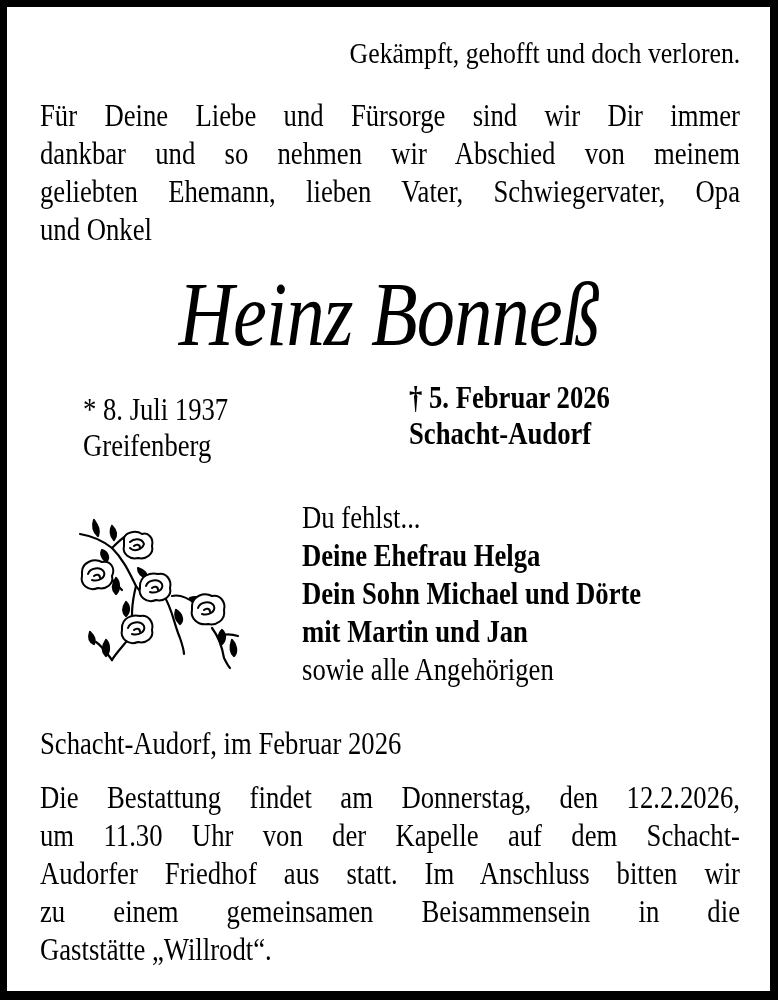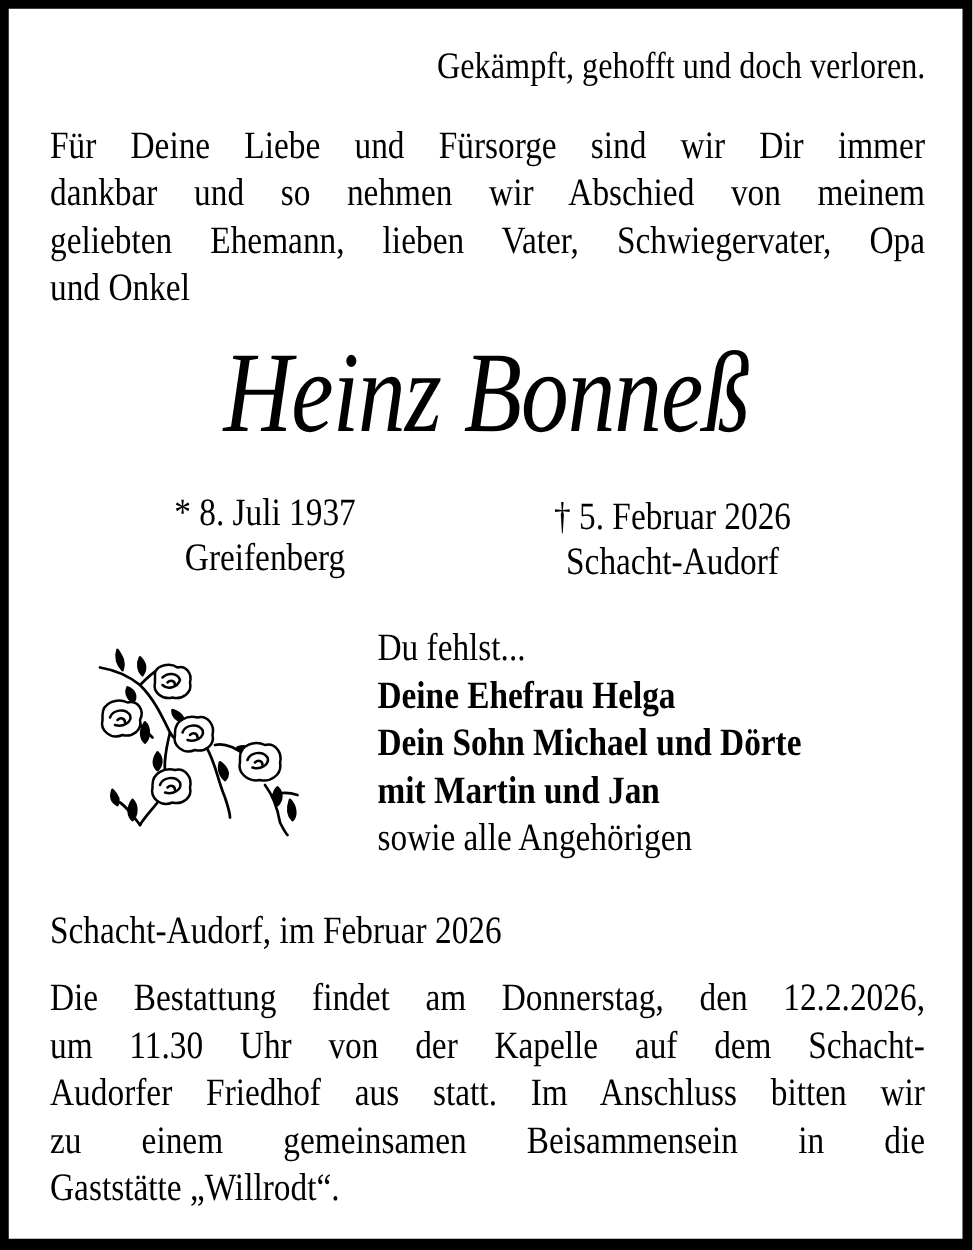--- a/index.html
+++ b/index.html
@@ -34,23 +34,23 @@
   #intro { top: 97px; }
   #funeral { top: 779px; }
 
   #name {
     left: 0; width: 778px; top: 268px; text-align: center;
     font-size: 92px; font-style: italic;
     transform: scaleX(0.83); transform-origin: 389px 0;
     letter-spacing: -1px;
   }
 
-  .datecol { position: absolute; width: 300px; text-align: center; }
+  .datecol { position: absolute; width: 300px; text-align: left; }
   #birth-col { left: 62px; top: 392px; }
-  #death-col { left: 388px; top: 395px; }
+  #death-col { left: 388px; top: 380px; font-weight: bold; }
   .datecol .t { position: static; display: block; font-size: 31px; line-height: 36px; transform: scaleX(0.86); transform-origin: center top; }
 
   #roses { position: absolute; left: 72px; top: 512px; width: 178px; height: 158px; }
 
   #family { position: absolute; left: 302px; top: 499px; width: 520px;
     transform: scaleX(0.86); transform-origin: left top; }
   #family .t { position: static; display: block; font-size: 31px; line-height: 38px; }
   #family .b { font-weight: bold; }
 
   #place-date { left: 40px; top: 728px; font-size: 31px; transform: scaleX(0.86); transform-origin: left top; }

